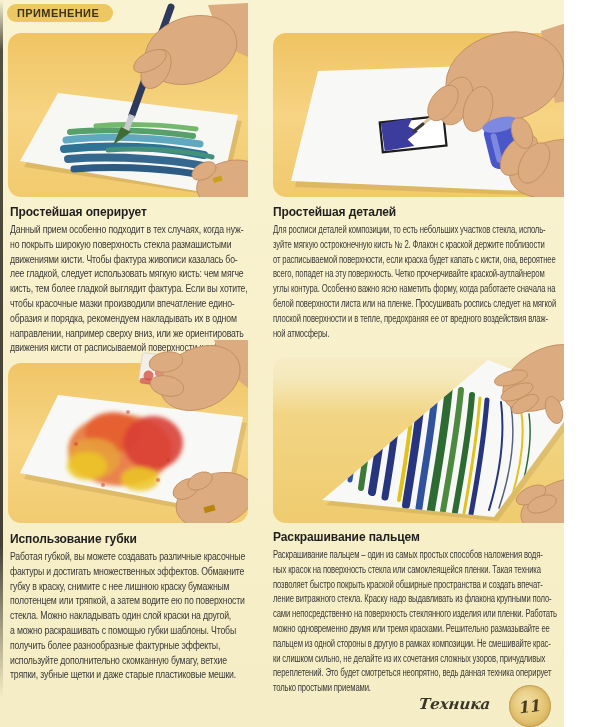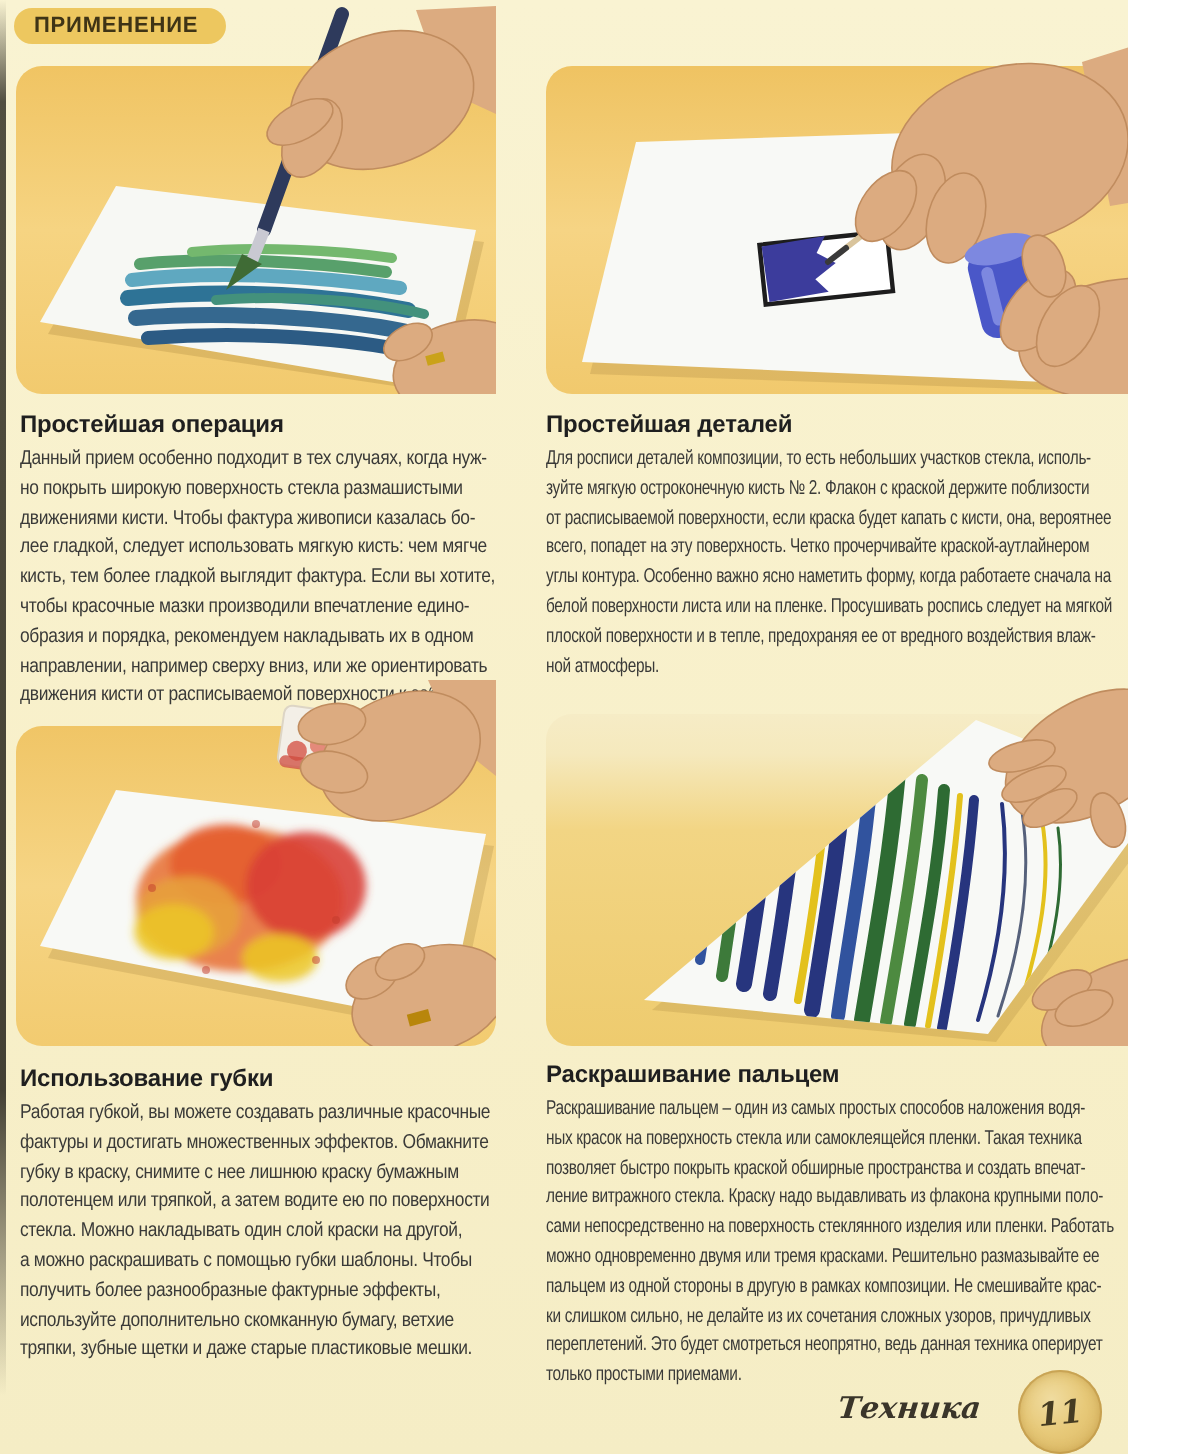--- a/index.html
+++ b/index.html
@@ -134,21 +134,21 @@
       <polygon points="298,142 319,136 319,192 282,192" stroke="none"></polygon>
       <ellipse cx="286" cy="164" rx="50" ry="29" transform="rotate(-10 286 164)"></ellipse>
       <ellipse cx="246" cy="150" rx="14" ry="24" transform="rotate(40 246 150)"></ellipse>
       <ellipse cx="261" cy="158" rx="13" ry="22" transform="rotate(30 261 158)"></ellipse>
       <ellipse cx="249" cy="128" rx="10" ry="16" transform="rotate(-20 249 128)"></ellipse>
       <rect x="293" y="177" width="10" height="5" fill="#c99b1d" stroke="none" transform="rotate(-10 298 179)"></rect>
     </g>
   </svg>
 
   <div class="col" style="left:10px;top:205px;width:268px;">
-    <h3>Простейшая операция</h3>
+    <h3>Простейшая оперирует</h3>
     <p class="body-text squeeze-left">Данный прием особенно подходит в тех случаях, когда нуж-
 но покрыть широкую поверхность стекла размашистыми
 движениями кисти. Чтобы фактура живописи казалась бо-
 лее гладкой, следует использовать мягкую кисть: чем мягче
 кисть, тем более гладкой выглядит фактура. Если вы хотите,
 чтобы красочные мазки производили впечатление едино-
 образия и порядка, рекомендуем накладывать их в одном
 направлении, например сверху вниз, или же ориентировать
 движения кисти от расписываемой поверхности к себе.</p>
   </div>

